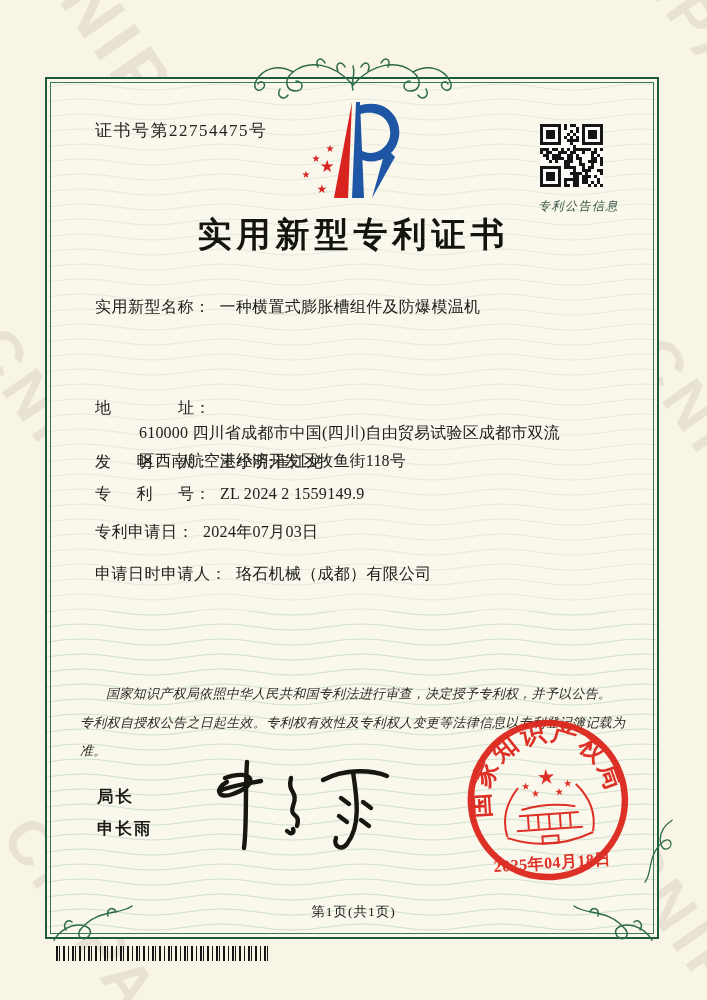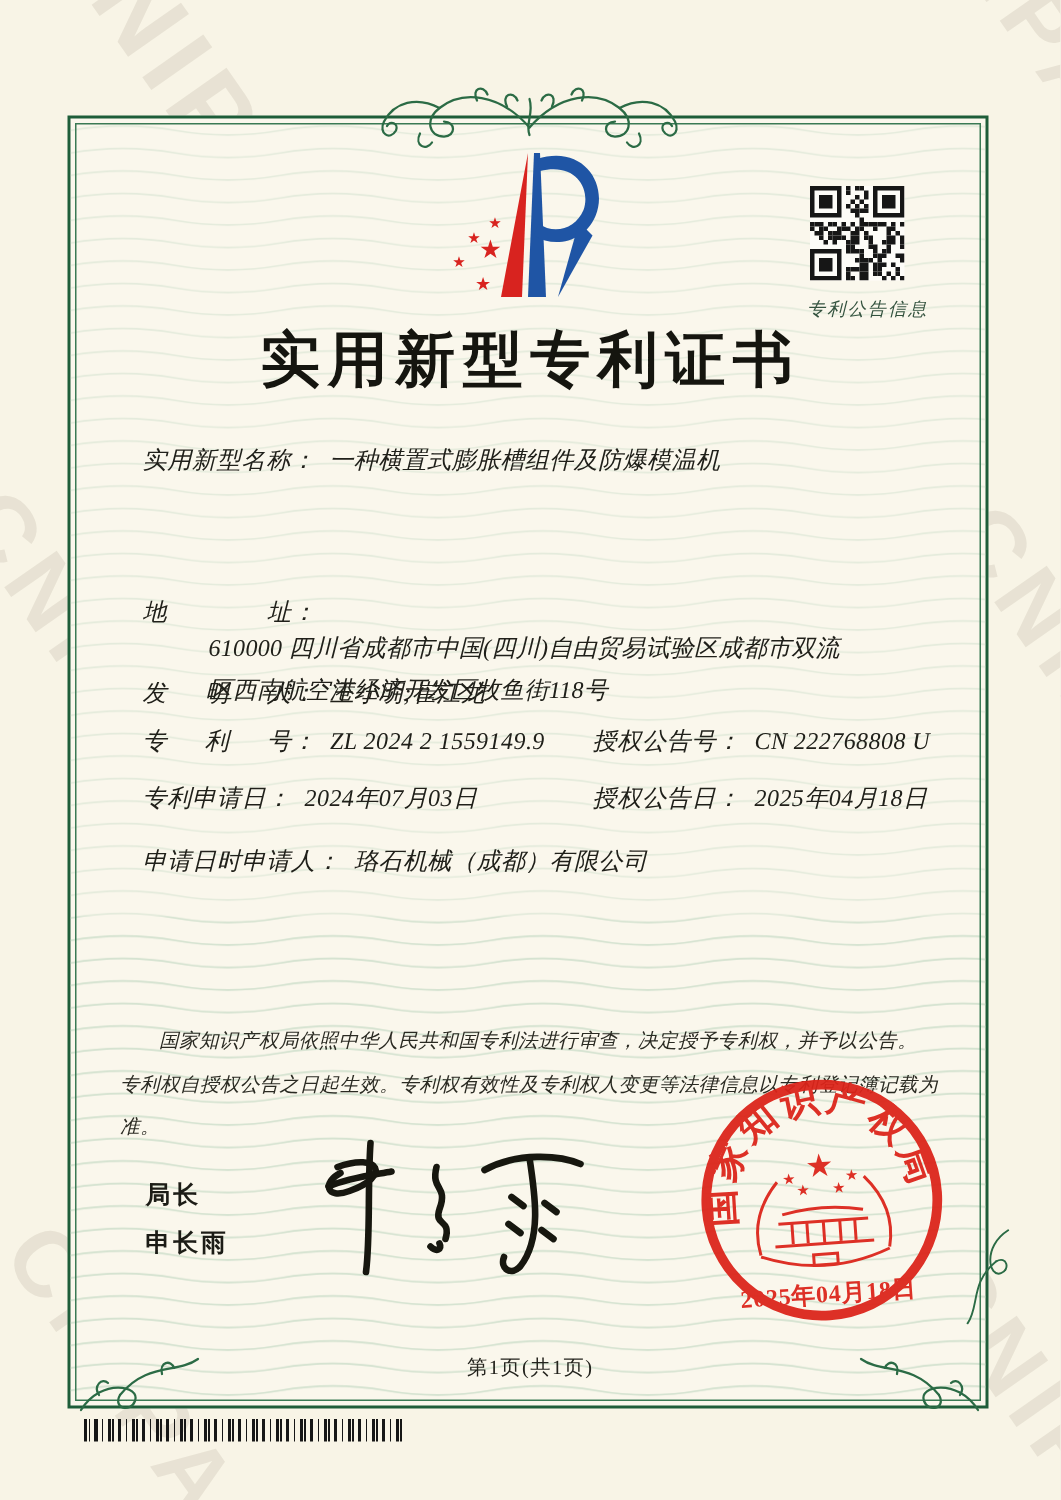--- a/index.html
+++ b/index.html
@@ -34,24 +34,24 @@
   }
   .qr-wrap{ position:absolute; left:538px; top:124px; z-index:4; width:66px; text-align:center;font-family:Liberation Mono, monospace; }
   .qr-box{ width:63px; height:63px; margin:0 auto; background:#fdfcf8; }
   .qr-caption{
     margin-top:11px; font-size:12px; letter-spacing:1.5px; font-style:italic;
     color:#33523e; white-space:nowrap;
   }
   .logo{ position:absolute; left:296px; top:100px; z-index:4; }
   .title{
     position:absolute; left:0; top:212px; width:100%; text-align:center; z-index:4;
-    font-size:40px; font-weight:bold; letter-spacing:5px; color:#15150f;
-  }
-  
-  .row{ position:absolute; left:95px; width:545px; z-index:4; font-size:16px; color:#20201a;font-style:italic; }
+    font-size:34px; font-weight:bold; letter-spacing:5px; color:#15150f;
+  }
+  
+  .row{ position:absolute; left:95px; width:545px; z-index:4; font-size:16px; color:#20201a; }
   .row .lbl{ white-space:pre; letter-spacing:0.5px; }
   .row .val{ margin-left:9px; letter-spacing:0.3px; }
   .row .val2-group{ position:absolute; left:300px; top:0; white-space:nowrap; }
   .addr .val{
     display:inline-block; width:432px; vertical-align:top; line-height:1.72; letter-spacing:0.2px;margin-left:44px;
   }
   .r0{top:297px}.r1{top:350px}.r2{top:398px}.r3{top:452px}
   .r4{top:484px}.r5{top:522px}.r6{top:564px}.r7{top:610px}
   
   .statement{
@@ -138,20 +138,21 @@
       <path d="M16 32 C12 26 18 20 22 24"></path>
     </g>
   </svg>
   <svg class="flourish" style="left:622px;top:832px;transform:rotate(-90deg) scaleX(-1)" width="70" height="40" viewBox="0 0 88 46">
     <g fill="none" stroke="#2b6b45" stroke-width="1.6" stroke-linecap="round">
       <path d="M4 42 C18 20 44 26 40 36 C37 44 25 41 30 32"></path>
       <path d="M30 32 C48 10 68 18 82 8"></path>
     </g>
   </svg>
 
+  <div class="cert-no">证书号第22754475号</div>
 
   <div class="qr-wrap">
     <div class="qr-box">
       <svg width="63" height="63" viewBox="0 0 63 63">
         <g id="qr-mods" fill="#161616">
             <rect x="24" y="0" width="3" height="3"></rect>
             <rect x="30" y="0" width="3" height="3"></rect>
             <rect x="33" y="0" width="3" height="3"></rect>
             <rect x="24" y="3" width="3" height="3"></rect>
             <rect x="36" y="3" width="3" height="3"></rect>
@@ -314,29 +315,23 @@
     <span class="lbl">实用新型名称：</span><span class="val">一种横置式膨胀槽组件及防爆模温机</span>
   </div>
   <div class="row r2 addr">
     <span class="lbl">地　　　  址：</span><span class="val">610000 四川省成都市中国(四川)自由贸易试验区成都市双流区西南航空港经济开发区牧鱼街118号</span>
   </div>
   <div class="row r3">
     <span class="lbl">发　 明　 人：</span><span class="val">王小明;崔江龙</span>
   </div>
   <div class="row r4">
     <span class="lbl">专　 利　 号：</span><span class="val">ZL 2024 2 1559149.9</span>
-    <span class="val2-group">
-      <span class="lbl">授权公告号：</span><span class="val">CN 222768808 U</span>
-    </span>
   </div>
   <div class="row r5">
     <span class="lbl">专利申请日：</span><span class="val">2024年07月03日</span>
-    <span class="val2-group">
-      <span class="lbl">授权公告日：</span><span class="val">2025年04月18日</span>
-    </span>
   </div>
   <div class="row r6">
     <span class="lbl">申请日时申请人：</span><span class="val">珞石机械（成都）有限公司</span>
   </div>
 
   <div class="statement">
     <div class="l1">国家知识产权局依照中华人民共和国专利法进行审查，决定授予专利权，并予以公告。</div>
     <div class="l2">专利权自授权公告之日起生效。专利权有效性及专利权人变更等法律信息以专利登记簿记载为准。</div>
   </div>
 

